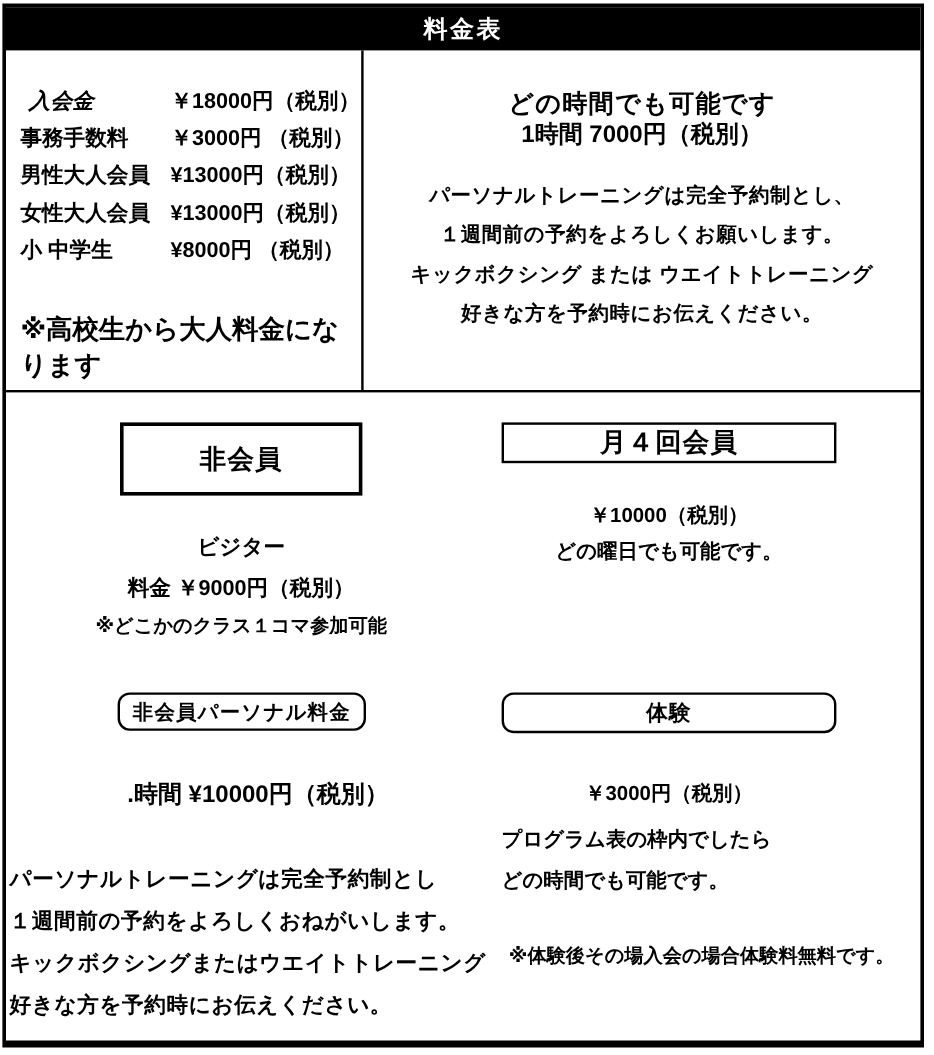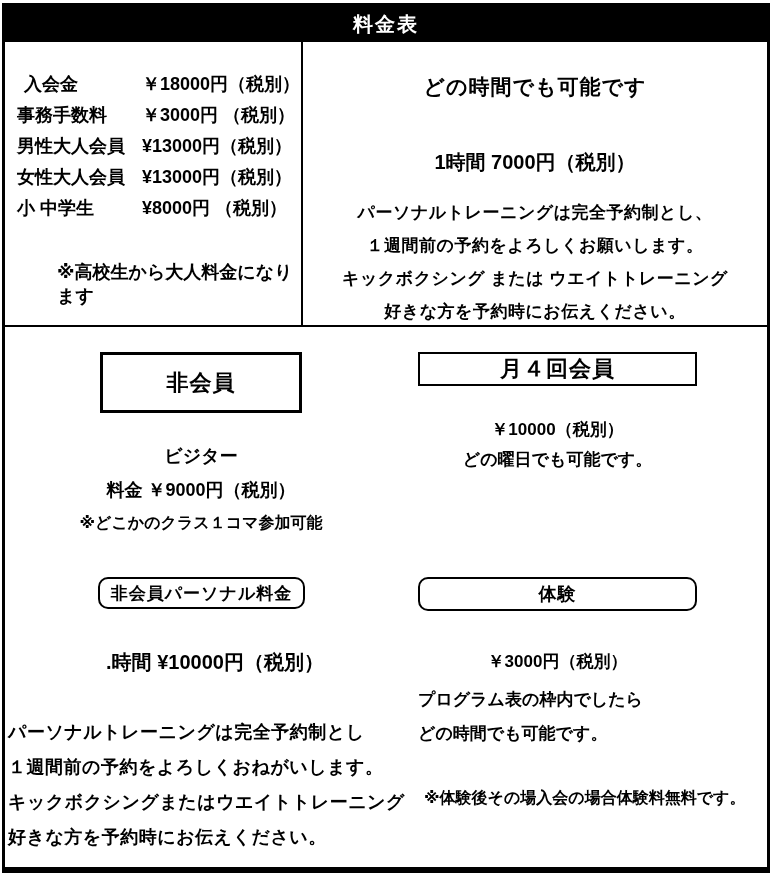--- a/index.html
+++ b/index.html
@@ -47,30 +47,30 @@
     border-right: 2px solid #000000;
     padding: 27px 0 0 12px;
     flex: 0 0 auto;
   }
   .fee-grid {
     display: grid;
     grid-template-columns: 125px 1fr;
     font-size: 18px;
     line-height: 31px;
   }
-  .fee-label.pad { padding-left: 7px; }
+  .fee-label.pad { padding-left: 7px; font-style: italic; }
   .fee-price { white-space: nowrap; }
-  .fee-note { margin-top: 36px; font-size: 18px; margin-left: 40px; }
+  .fee-note { margin-top: 36px; font-size: 22px; }
   .member-cell {
     flex: 1 1 auto;
     text-align: center;
     padding-top: 32px;
   }
   .mp-title { font-size: 21px; line-height: 26px; letter-spacing: 1px; }
-  .mp-price { font-size: 20px; line-height: 24px; margin-top: 50px; }
+  .mp-price { font-size: 20px; line-height: 24px; }
   .mp-para  { font-size: 17px; line-height: 33px; margin-top: 22px; letter-spacing: 0.5px; }
   
   .lower { position: relative; flex: 1 1 auto; }
   .hbox {
     position: absolute;
     box-sizing: border-box;
     border: 2px solid #000000;
     background: #ffffff;
     display: flex;
     align-items: center;

